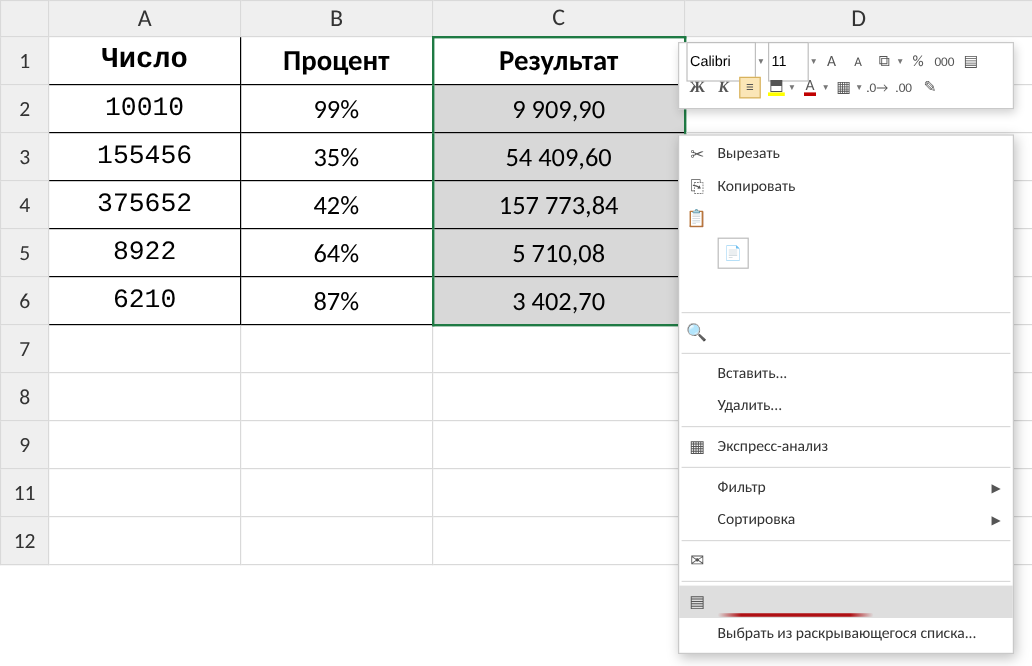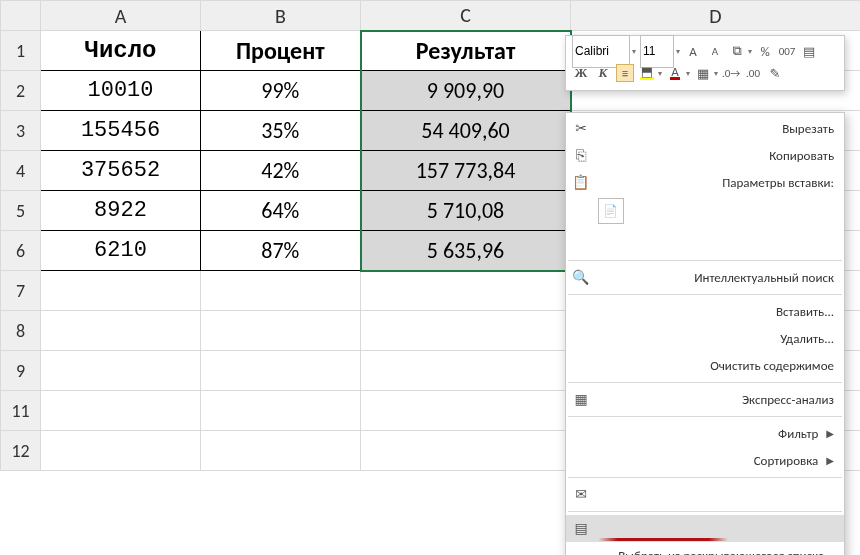--- a/index.html
+++ b/index.html
@@ -128,21 +128,21 @@
     position: relative;
   }
   .menu-item.hovered {
     background: #dedede;
   }
   .menu-icon {
     width: 18px; height: 18px;
     display: flex; align-items: center; justify-content: center;
     font-size: 14px; color: #555;
   }
-  .menu-label { flex: 1; white-space: nowrap; text-align: right; }
+  .menu-label { flex: 1; white-space: nowrap; }
   .menu-arrow { font-size: 10px; color: #555; }
   .menu-sep {
     height: 1px;
     background: #d9d9d9;
     margin: 3px 2px;
   }
   .paste-opts {
     padding: 2px 6px 6px 32px;
   }
   .paste-opt-box {
@@ -216,21 +216,21 @@
       <th>5</th>
       <td class="bl bthin">8922</td>
       <td class="bthin">64%</td>
       <td class="br bthin sel-left sel-right sel-fill">5 710,08</td>
       <td></td>
     </tr>
     <tr class="data-row">
       <th>6</th>
       <td class="bl bb bthin">6210</td>
       <td class="bb bthin">87%</td>
-      <td class="br bb bthin sel-left sel-right sel-bottom sel-fill">5 635,96</td>
+      <td class="br bb bthin sel-left sel-right sel-bottom sel-fill">3 402,70</td>
       <td></td>
     </tr>
     <tr>
         <th>7</th>
         <td></td>
         <td></td>
         <td></td>
         <td></td>
       </tr>
     <tr>
@@ -268,21 +268,21 @@
   <div class="mini-row">
     <input class="mini-font" value="Calibri" style="">
     <span class="caret">▾</span>
     <input class="mini-font mini-size" value="11" style="">
     <span class="caret">▾</span>
     <span class="mini-btn">A</span>
     <span class="mini-btn small">A</span>
     <span class="mini-btn">⧉</span>
     <span class="caret">▾</span>
     <span class="mini-btn">%</span>
-    <span class="mini-btn small">007</span>
+    <span class="mini-btn small">000</span>
     <span class="mini-btn">▤</span>
   </div>
   <div class="mini-row">
     <span class="mini-btn bold">Ж</span>
     <span class="mini-btn italic">К</span>
     <span class="mini-btn sel">≡</span>
     <span class="mini-btn">
         <span class="underline-yellow">⬒</span>
       </span>
     <span class="caret">▾</span>
@@ -302,45 +302,39 @@
   <div class="menu-item">
     <span class="menu-icon">✂</span>
     <span class="menu-label"><span>Вырезать</span></span>
   </div>
   <div class="menu-item">
     <span class="menu-icon">⎘</span>
     <span class="menu-label"><span>Копировать</span></span>
   </div>
   <div class="menu-item">
     <span class="menu-icon">📋</span>
-    <span class="menu-label"><span>Параметры вставки:</span></span>
   </div>
   <div class="paste-opts">
     <span class="paste-opt-box">📄</span>
   </div>
   <div class="menu-item">
     <span class="menu-icon"></span>
   </div>
   <div class="menu-sep"></div>
   <div class="menu-item">
     <span class="menu-icon">🔍</span>
-    <span class="menu-label"><span>Интеллектуальный поиск</span></span>
   </div>
   <div class="menu-sep"></div>
   <div class="menu-item">
     <span class="menu-icon"></span>
     <span class="menu-label"><span>Вставить...</span></span>
   </div>
   <div class="menu-item">
     <span class="menu-icon"></span>
     <span class="menu-label"><span>Удалить...</span></span>
-  </div>
-  <div class="menu-item">
-    <span class="menu-icon"></span>
-    <span class="menu-label"><span>Очистить содержимое</span></span>
   </div>
   <div class="menu-sep"></div>
   <div class="menu-item">
     <span class="menu-icon">▦</span>
     <span class="menu-label"><span>Экспресс-анализ</span></span>
   </div>
   <div class="menu-sep"></div>
   <div class="menu-item">
     <span class="menu-icon"></span>
     <span class="menu-label"><span>Фильтр</span></span>

